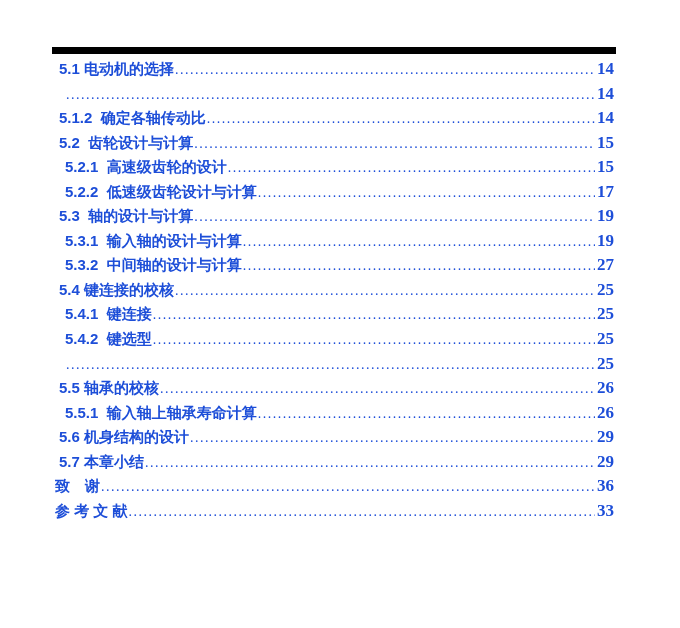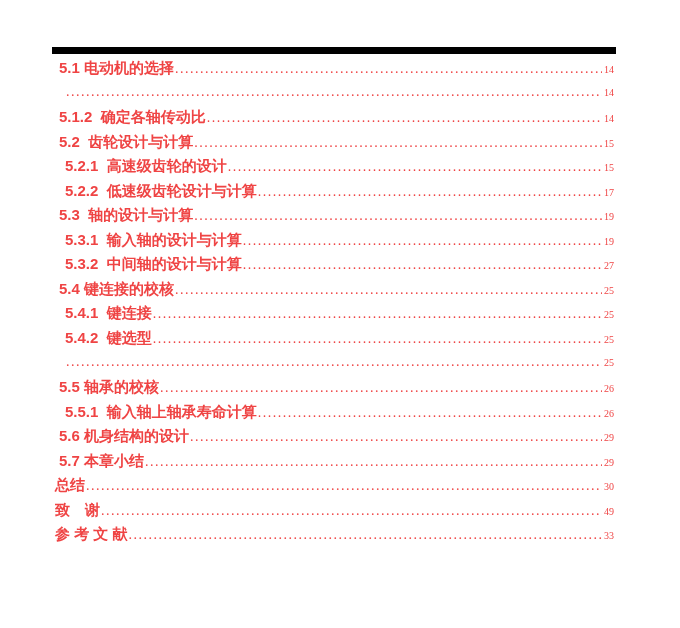--- a/index.html
+++ b/index.html
@@ -33,21 +33,21 @@
     left: 55px;
     top: 59px;
     width: 559px;
   }
   .toc-row {
     display: flex;
     align-items: baseline;
     height: 24.55px;
     font-size: 15px;
     font-weight: bold;
-    color: #ef4444;
+    color: #1d4ed8;
     cursor: pointer;
   }
   .toc-row.lvl0 { padding-left: 0; }
   .toc-row.lvl1 { padding-left: 4px; }
   .toc-row.lvl2 { padding-left: 10px; }
   .toc-label {
     white-space: pre;
     flex: 0 0 auto;
   }
   .toc-leader {
@@ -59,22 +59,22 @@
     font-weight: normal;
     font-size: 14px;
     letter-spacing: 1.5px;
   }
   .toc-leader::after {
     content: "................................................................................................................................................................................................";
   }
   .toc-page {
     flex: 0 0 auto;
     font-family: "Liberation Serif", "DejaVu Serif", serif;
-    font-weight: normal;
-    font-size: 10px;
+    font-weight: bold;
+    font-size: 17px;
   }
 </style>
 </head>
 <body>
 
 <div class="page">
   <div class="top-rule"></div>
   <div class="toc" id="toc-list">
       <div class="toc-row lvl1">
         <span class="toc-label">5.1 电动机的选择</span>
@@ -153,28 +153,23 @@
         <span class="toc-label">5.6 机身结构的设计</span>
         <span class="toc-leader"></span>
         <span class="toc-page">29</span>
       </div>
       <div class="toc-row lvl1">
         <span class="toc-label">5.7 本章小结</span>
         <span class="toc-leader"></span>
         <span class="toc-page">29</span>
       </div>
       <div class="toc-row lvl0">
-        <span class="toc-label">总结</span>
-        <span class="toc-leader"></span>
-        <span class="toc-page">30</span>
-      </div>
-      <div class="toc-row lvl0">
         <span class="toc-label">致　谢</span>
         <span class="toc-leader"></span>
-        <span class="toc-page">49</span>
+        <span class="toc-page">36</span>
       </div>
       <div class="toc-row lvl0">
         <span class="toc-label">参 考 文 献</span>
         <span class="toc-leader"></span>
         <span class="toc-page">33</span>
       </div>
     </div>
 </div>
 
 </body></html>

